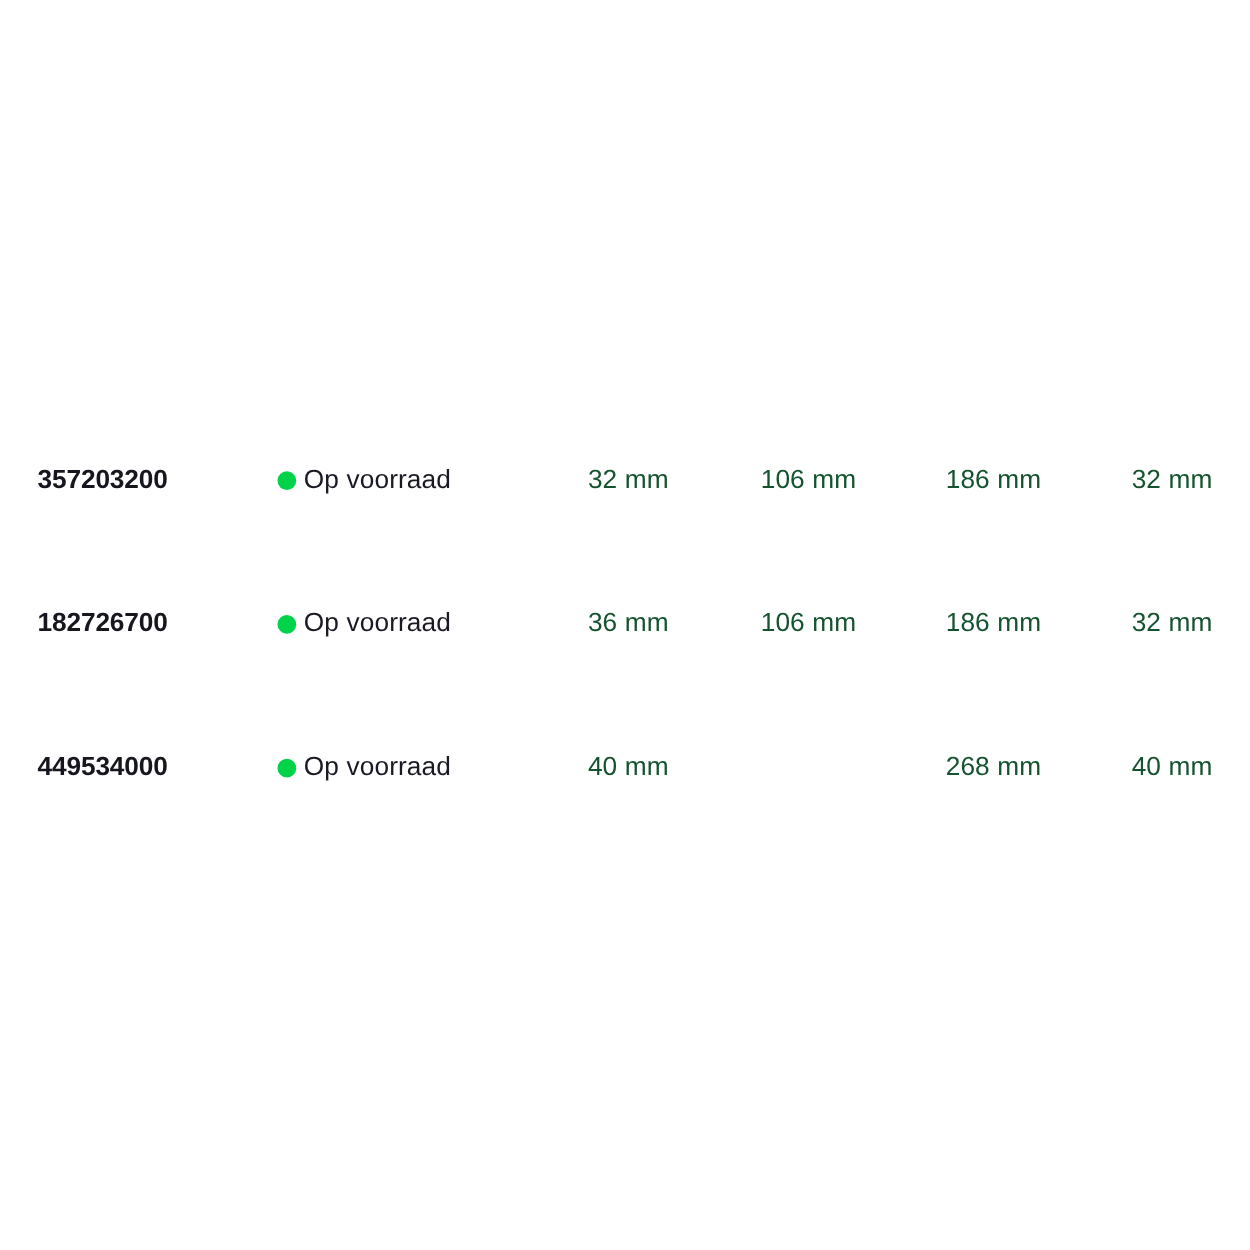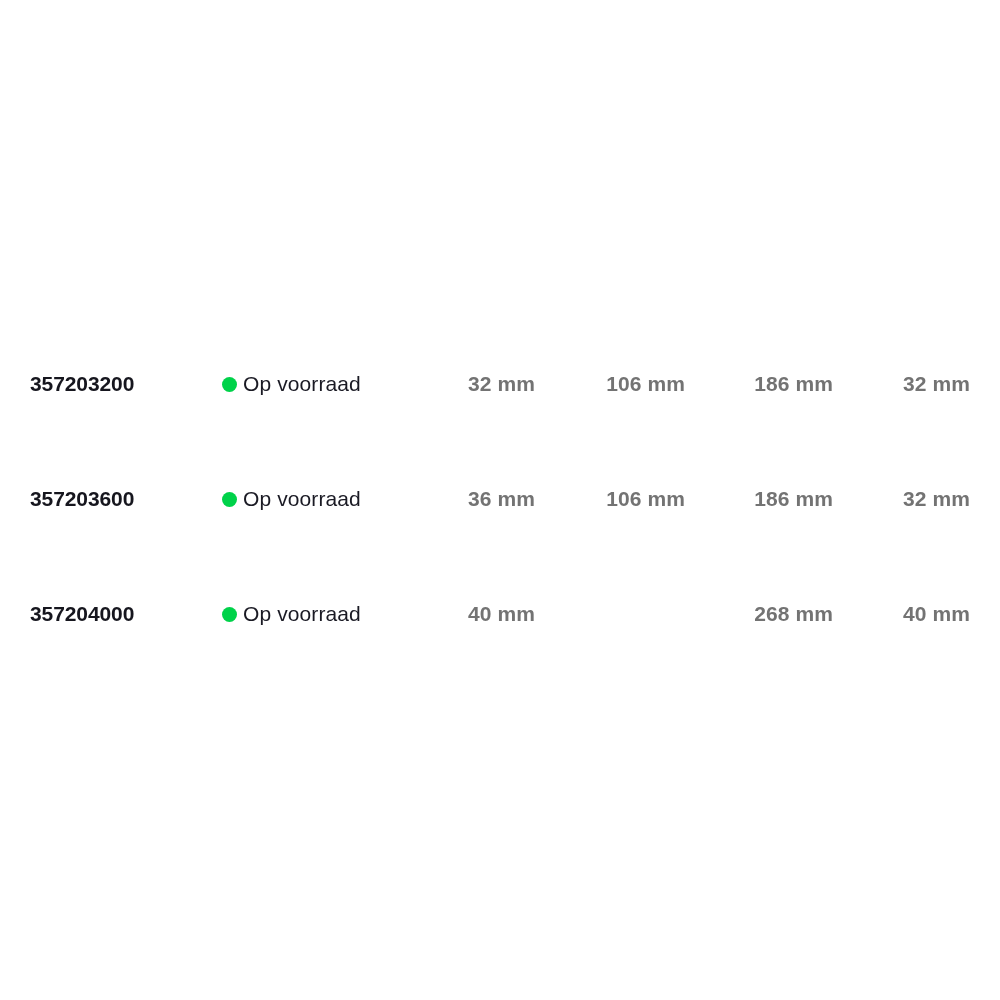--- a/index.html
+++ b/index.html
@@ -81,24 +81,24 @@
     margin-right: 6px;
   }
 
   .stock-label {
     display: inline-block;
     font-weight: 400;
   }
 
   
   .cell-dim {
-    font-weight: 700;
+    font-weight: 400;
     font-size: 21px;
     text-align: right;
-    color: #737373;
+    color: #14532d;
   }
 
   .cell-dim[data-col="0"] { left: 385px; width: 150px; }
   .cell-dim[data-col="1"] { left: 535px; width: 150px; }
   .cell-dim[data-col="2"] { left: 683px; width: 150px; }
   .cell-dim[data-col="3"] { left: 820px; width: 150px; }
 </style>
 </head>
 <body>
 
@@ -112,35 +112,35 @@
       <span class="stock-label">Op voorraad</span>
     </div>
 
     <div class="cell cell-dim" data-col="0">32 mm</div>
     <div class="cell cell-dim" data-col="1">106 mm</div>
     <div class="cell cell-dim" data-col="2">186 mm</div>
     <div class="cell cell-dim" data-col="3">32 mm</div>
   </div>
 
   <div class="variant-row" data-row="1">
-    <div class="cell cell-sku">357203600</div>
+    <div class="cell cell-sku">182726700</div>
 
     <div class="cell cell-stock">
       <span class="stock-dot" style="background: rgb(0, 210, 74);"></span>
       <span class="stock-label">Op voorraad</span>
     </div>
 
     <div class="cell cell-dim" data-col="0">36 mm</div>
     <div class="cell cell-dim" data-col="1">106 mm</div>
     <div class="cell cell-dim" data-col="2">186 mm</div>
     <div class="cell cell-dim" data-col="3">32 mm</div>
   </div>
 
   <div class="variant-row" data-row="2">
-    <div class="cell cell-sku">357204000</div>
+    <div class="cell cell-sku">449534000</div>
 
     <div class="cell cell-stock">
       <span class="stock-dot" style="background: rgb(0, 210, 74);"></span>
       <span class="stock-label">Op voorraad</span>
     </div>
 
     <div class="cell cell-dim" data-col="0">40 mm</div>
     <div class="cell cell-dim" data-col="2">268 mm</div>
     <div class="cell cell-dim" data-col="3">40 mm</div>
   </div>

